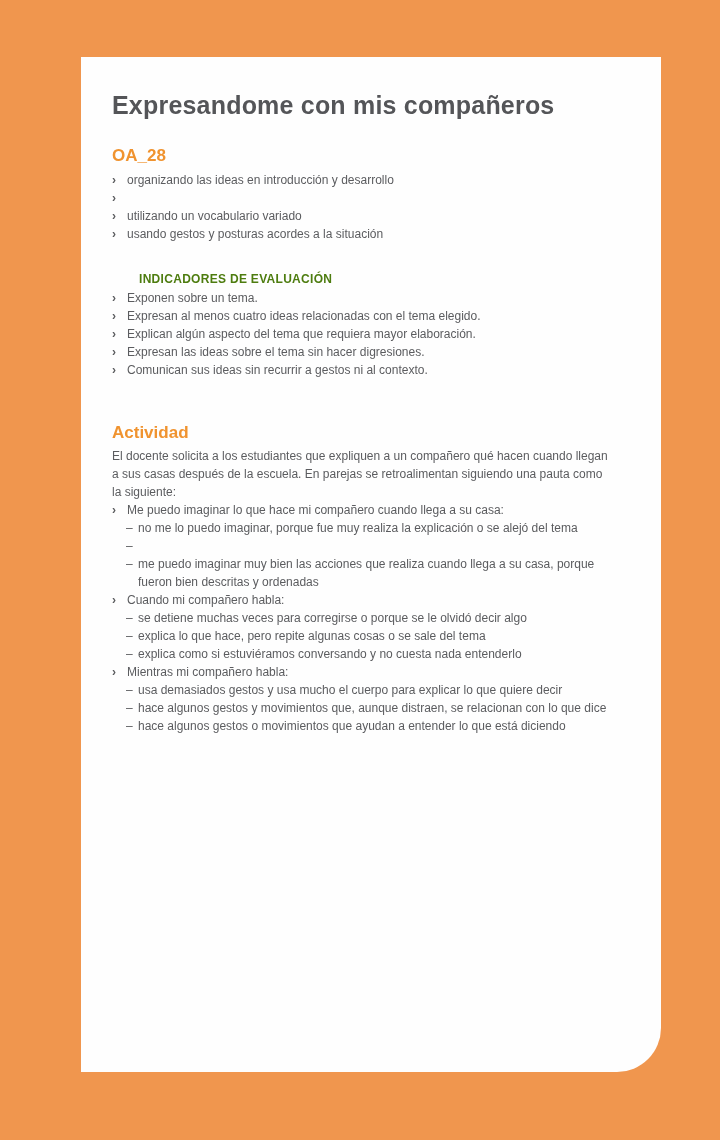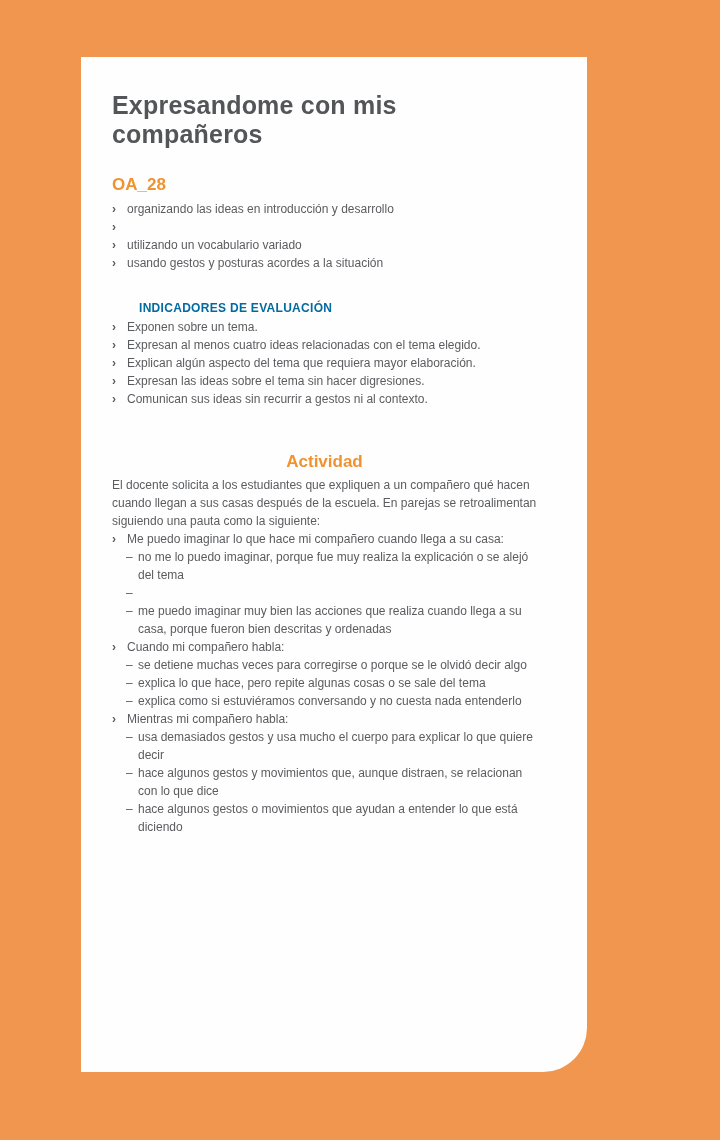--- a/index.html
+++ b/index.html
@@ -5,21 +5,21 @@
   * { margin: 0; padding: 0; box-sizing: border-box; }
   html, body {
     width: 720px; height: 1140px;
     background: #F0964E;
     font-family: "Liberation Sans", "DejaVu Sans", sans-serif;
     overflow: hidden;
   }
   .card {
     position: absolute;
     left: 81px; top: 57px;
-    width: 506px; height: 1015px;
+    width: 580px; height: 1015px;
     background: #FEFEFE;
     border-radius: 0 0 44px 0;
     padding: 34px 50px 0 31px;
   }
   h1.doc-title {
     font-size: 25px;
     font-weight: bold;
     color: #545558;
     letter-spacing: 0.2px;
     line-height: 1.15;
@@ -27,42 +27,42 @@
   }
   h2.accent {
     font-size: 17px;
     font-weight: bold;
     color: #F0932F;
     margin-bottom: 5px;
   }
   h3.sub-heading {
     font-size: 12px;
     font-weight: bold;
-    color: #0369a1;
+    color: #4d7c0f;
     letter-spacing: 0.3px;
     margin-bottom: 3px;
     padding-left: 27px;
   }
   .body-text, .row {
     font-size: 12px;
     line-height: 18px;
     color: #5B5C5F;
   }
   .row { display: flex; }
   .row .m {
     flex: 0 0 15px;
     font-weight: bold;
     color: #5B5C5F;
   }
   .row.sub { margin-left: 14px; }
   .row.sub .m { flex: 0 0 12px; font-weight: normal; }
   .section-oa { margin-bottom: 16px; }
   .section-indicadores { margin-top: 29px; }
   .section-actividad { margin-top: 44px; }
-  .section-actividad h2.accent { margin-bottom: 4px; text-align: center; }
+  .section-actividad h2.accent { margin-bottom: 4px; }
 </style>
 </head>
 <body>
 
 <div class="card">
 
   <h1 class="doc-title">Expresandome con mis compañeros</h1>
 
   <section class="section-oa">
     <h2 class="accent">OA_28</h2>

